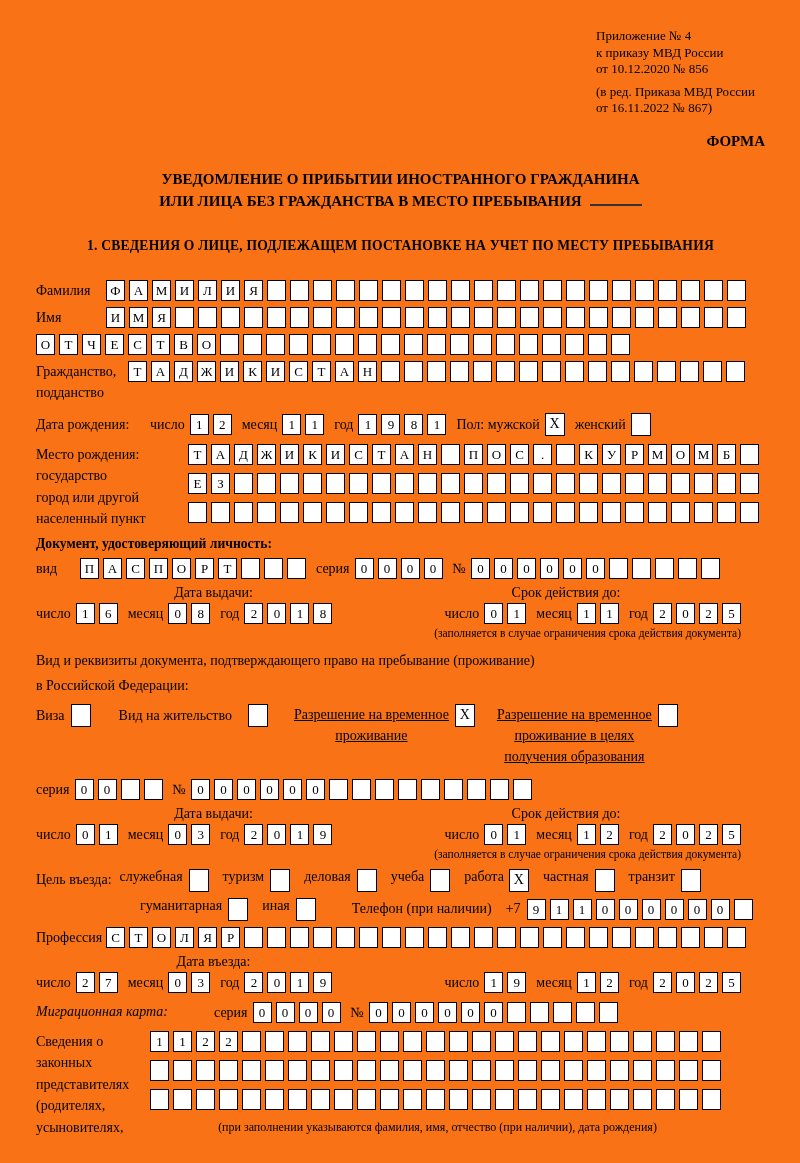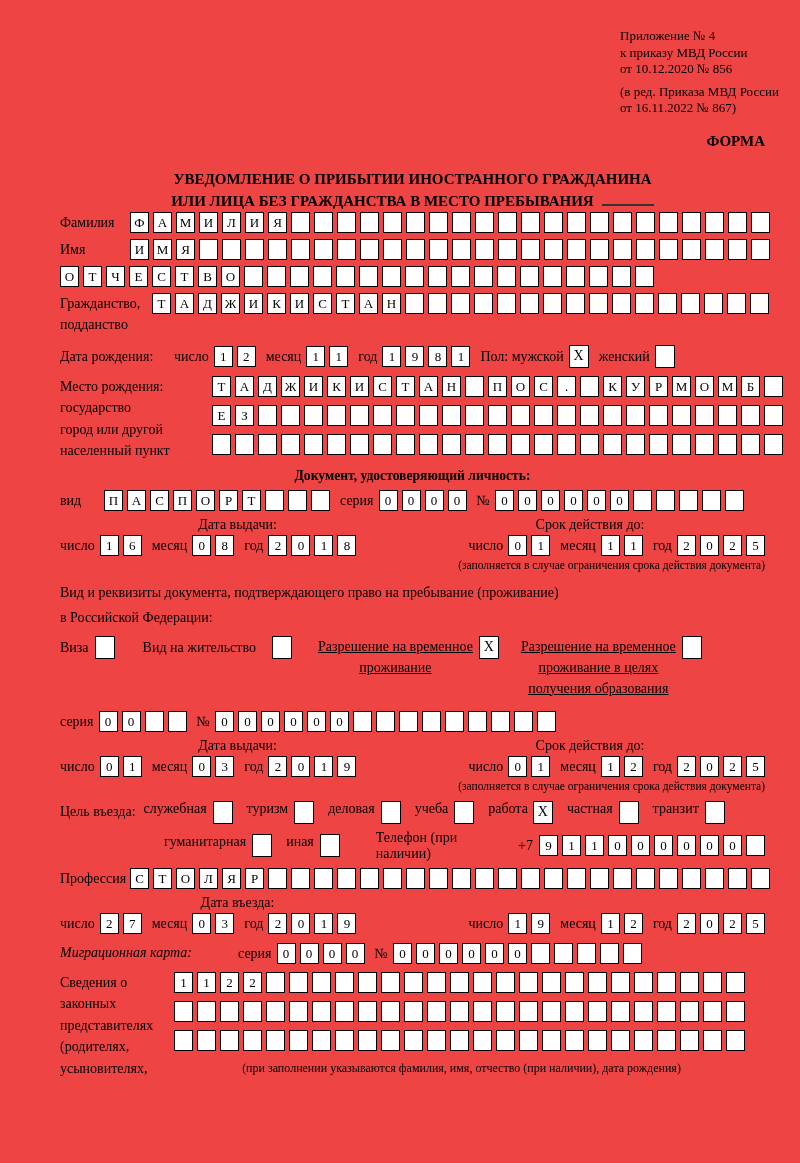--- a/index.html
+++ b/index.html
@@ -1,20 +1,20 @@
 <!DOCTYPE html>
 <html><head>
 <meta charset="utf-8">
 <style>
   html,body{margin:0;padding:0;background:#ffffff;}
   .page{
     width:800px;height:1163px;box-sizing:border-box;position:relative;
-    background:#ef4444;color:#000;
+    background:#f97316;color:#000;
     font-family:"Liberation Serif","DejaVu Serif",serif;
-    padding:28px 35px 10px 60px;overflow:hidden;
+    padding:28px 35px 10px 36px;overflow:hidden;
   }
   .appendix{margin-left:560px;width:210px;font-size:13px;line-height:16.5px;}
   .appendix div{white-space:nowrap;}
   .appendix .gap{margin-top:6px;}
   .forma{text-align:right;font-weight:bold;font-size:15px;margin-top:16px;}
   .title{text-align:center;font-weight:bold;font-size:15px;line-height:22px;margin-top:18px;}
   .tline{display:inline-block;width:52px;border-bottom:2px solid #333;height:2px;margin-left:8px;vertical-align:baseline;}
   .sec-heading{text-align:center;font-weight:bold;font-size:13.6px;margin-top:26px;margin-bottom:26px;letter-spacing:0.2px;}
 
   .frow{display:flex;align-items:flex-start;margin-bottom:6px;font-size:14px;}
@@ -69,20 +69,21 @@
     <div>от 16.11.2022 № 867)</div>
   </div>
 
   <div class="forma">ФОРМА</div>
 
   <div class="title">
     <div>УВЕДОМЛЕНИЕ О ПРИБЫТИИ ИНОСТРАННОГО ГРАЖДАНИНА</div>
     <div><span>ИЛИ ЛИЦА БЕЗ ГРАЖДАНСТВА В МЕСТО ПРЕБЫВАНИЯ</span><span class="tline"></span></div>
   </div>
 
+  <div class="sec-heading">1. СВЕДЕНИЯ О ЛИЦЕ, ПОДЛЕЖАЩЕМ ПОСТАНОВКЕ НА УЧЕТ ПО МЕСТУ ПРЕБЫВАНИЯ</div>
 
   <div class="frow">
     <span class="flabel" style="width:66px;">Фамилия</span>
     <span class="cells">
         <span class="cell">Ф</span>
         <span class="cell">А</span>
         <span class="cell">М</span>
         <span class="cell">И</span>
         <span class="cell">Л</span>
         <span class="cell">И</span>
@@ -322,21 +323,21 @@
           <span class="cell"></span>
           <span class="cell"></span>
           <span class="cell"></span>
           <span class="cell"></span>
           <span class="cell"></span>
           <span class="cell"></span>
         </span>
     </span>
   </div>
 
-  <div style="text-align:center;font-weight:bold;font-size:13.6px;margin:2px 0 6px;">Документ, удостоверяющий личность:</div>
+  <div style="font-weight:bold;font-size:13.6px;margin:2px 0 6px;">Документ, удостоверяющий личность:</div>
 
   <div class="frow" style="align-items:center;">
     <span class="flabel" style="width:40px;">вид</span>
     <span class="cells">
         <span class="cell">П</span>
         <span class="cell">А</span>
         <span class="cell">С</span>
         <span class="cell">П</span>
         <span class="cell">О</span>
         <span class="cell">Р</span>

